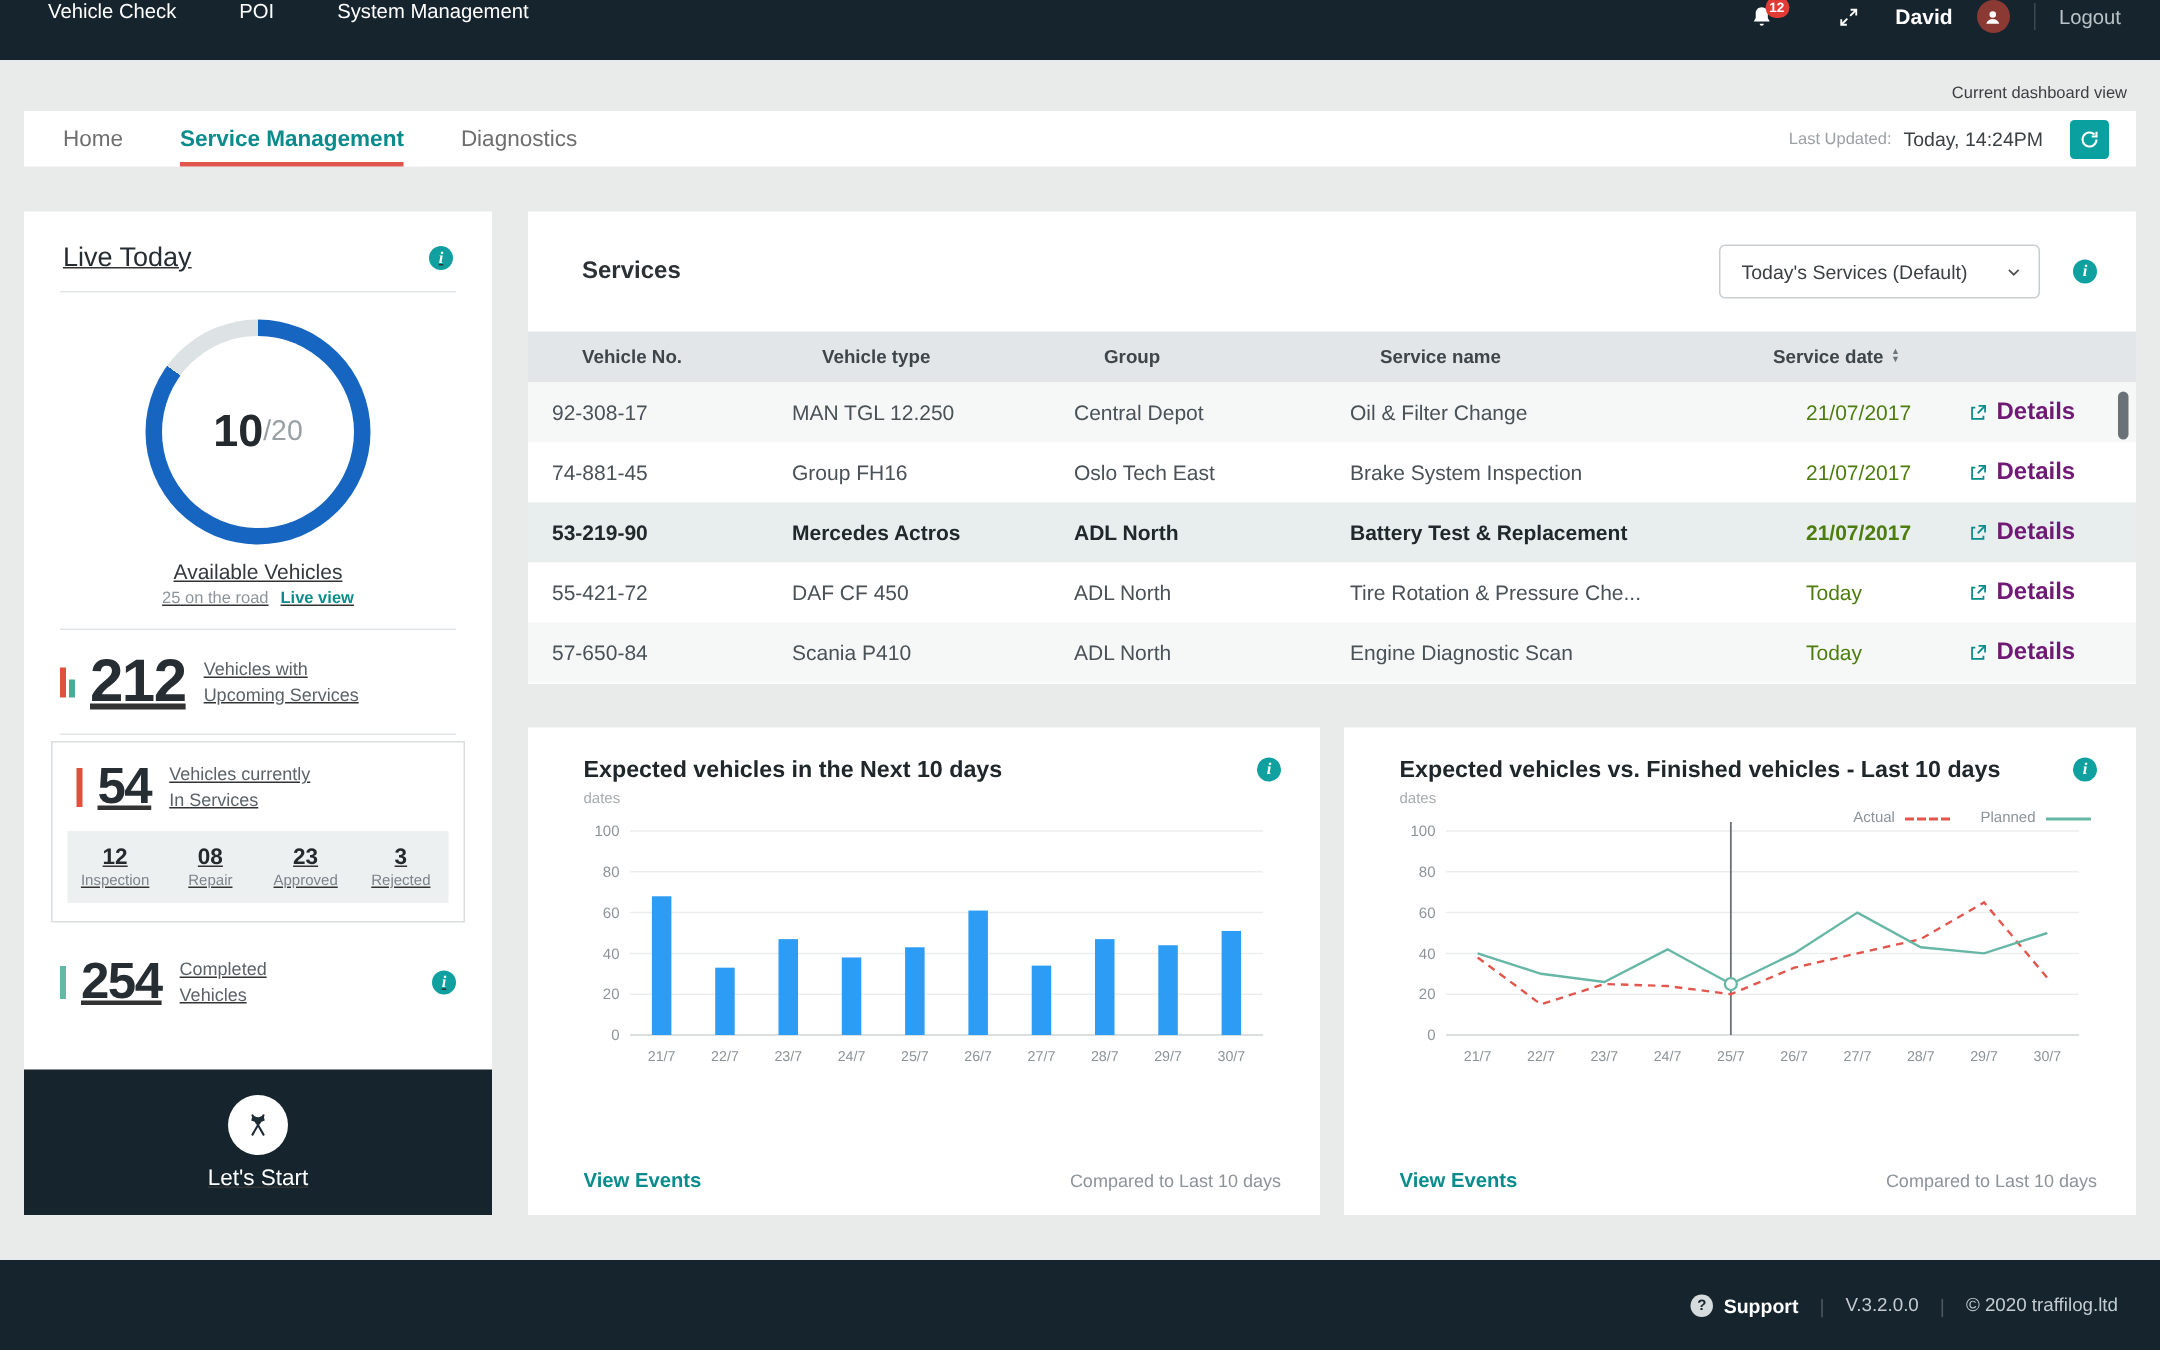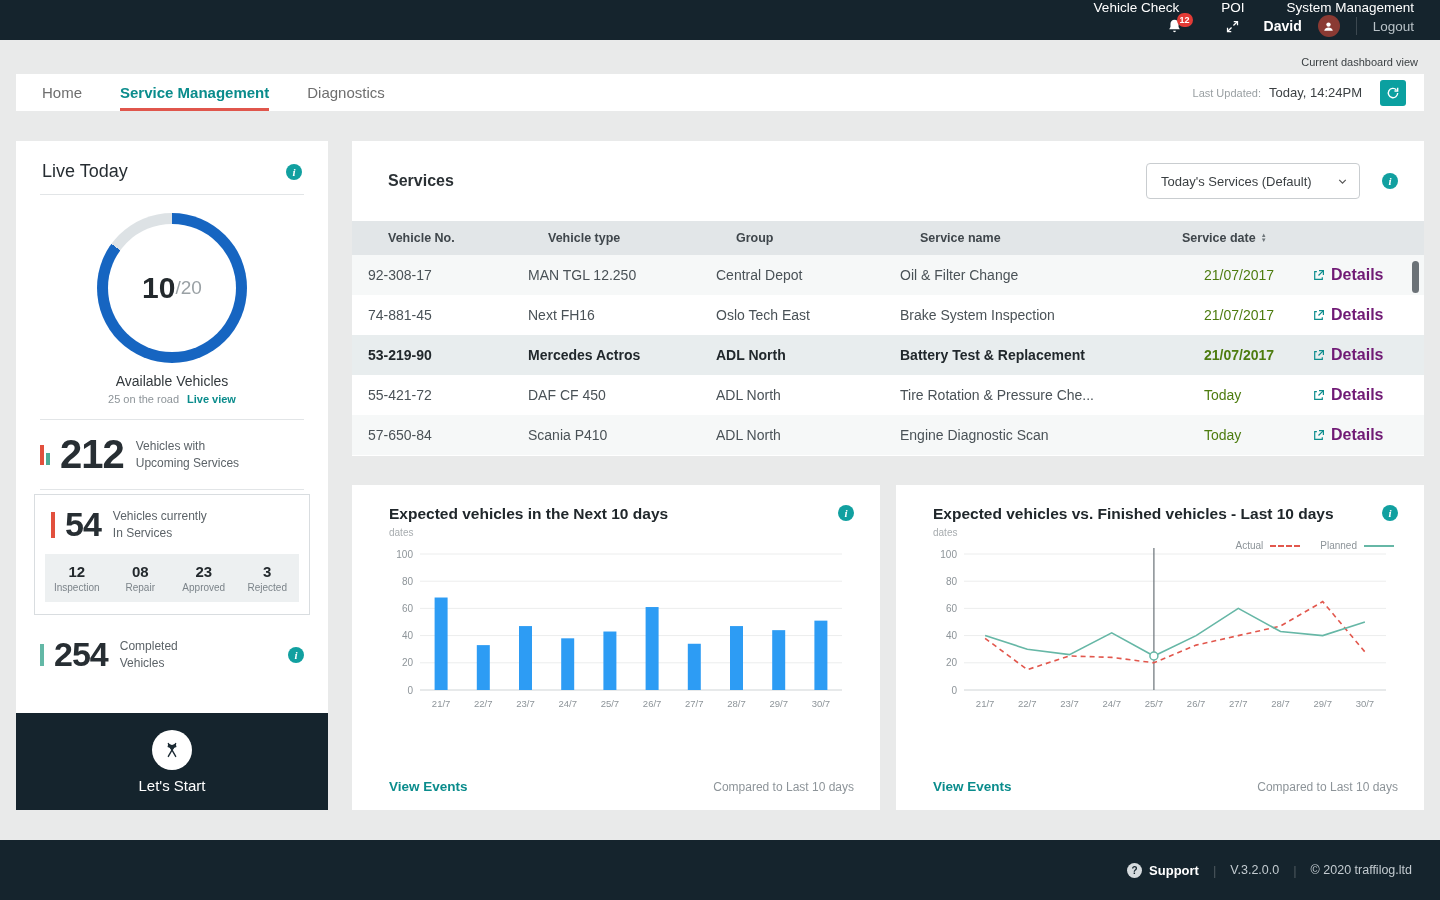--- a/index.html
+++ b/index.html
@@ -6,21 +6,21 @@
   html,body { width:1440px; height:900px; }
   body {
     font-family:"Liberation Sans", sans-serif;
     background:#e9eaea;
     position:relative;
     overflow:hidden;
     color:#333;
   }
 
   
-  .topbar { height:40px; background:#15242d; display:flex; align-items:flex-end; padding:0 26px 0 32px;flex-direction:column; }
+  .topbar { height:40px; background:#15242d; display:flex; align-items:flex-start; padding:0 26px 0 32px; }
   .nav-left { display:flex; gap:42px; }
   .nav-item { color:#fff; font-size:13.5px; cursor:pointer; }
   .nav-right { margin-left:auto; display:flex; align-items:center; gap:16px; }
   .bell-wrap { position:relative; cursor:pointer; }
   .badge { position:absolute; top:-5px; right:-10px; background:#e23b36; color:#fff; font-size:9px; font-weight:700;
            min-width:16px; height:14px; border-radius:8px; display:flex; align-items:center; justify-content:center; padding:0 3px; }
   .user-name { color:#fff; font-size:14px; font-weight:700; }
   .avatar { width:22px; height:22px; background:#8a3a33; border-radius:50%; display:flex; align-items:center; justify-content:center; }
   .nav-sep { width:1px; height:18px; background:#3c4850; }
   .logout { color:#b9c2c7; font-size:13.5px; cursor:pointer; }
@@ -40,21 +40,21 @@
                  align-items:center; justify-content:center; margin-left:10px; cursor:pointer; }
   .fleet-select { width:162px; height:37px; background:#fff; border:1px solid #c9cdd0; border-radius:3px;
                   display:flex; align-items:center; padding:0 10px 0 12px; font-size:13px; color:#333; cursor:pointer; }
   .fleet-select .chev { margin-left:auto; }
 
   
   .content { display:flex; gap:24px; margin-top:30px; }
   .main-col { flex:1; display:flex; flex-direction:column; }
 
   
-  .sidebar { width:312px; height:669px; background:#fff; display:flex; flex-direction:column; }
+  .sidebar { width:312px; height:669px; background:#fff; display:flex; flex-direction:column;text-decoration:underline; }
   .sb-head { display:flex; align-items:center; padding:20px 26px 12px; }
   .sb-title { font-size:18px; color:#262d32; }
   .sb-head .info { margin-left:auto; }
   .s-divider { border-top:1px solid #e2e5e7; margin:0 24px; }
   .donut-wrap { text-align:center; }
   .donut { width:150px; height:150px; border-radius:50%;
            background:conic-gradient(#1665c1 0 306deg, #dde2e5 306deg 360deg);
            position:relative; margin:18px auto 0; }
   .donut::after { content:""; position:absolute; inset:11px; background:#fff; border-radius:50%; }
   .donut-text { position:absolute; inset:0; display:flex; align-items:center; justify-content:center; z-index:1; }
@@ -328,21 +328,21 @@
       <svg width="13" height="13" viewBox="0 0 24 24" fill="none" stroke="#0a8c8c" stroke-width="2.2">
         <path d="M9 5H5v14h14v-4"></path>
                   <path d="M13 3h8v8"></path>
                   <path d="M21 3l-9 9"></path>
       </svg>
       <span>Details</span>
     </div>
   </div>
             <div class="tbl-grid t-row">
     <div class="td">74-881-45</div>
-    <div class="td">Next FH16</div>
+    <div class="td">Group FH16</div>
     <div class="td">Oslo Tech East</div>
     <div class="td">Brake System Inspection</div>
     <div class="td date">21/07/2017</div>
     <div class="td details">
       <svg width="13" height="13" viewBox="0 0 24 24" fill="none" stroke="#0a8c8c" stroke-width="2.2">
         <path d="M9 5H5v14h14v-4"></path>
                   <path d="M13 3h8v8"></path>
                   <path d="M21 3l-9 9"></path>
       </svg>
       <span>Details</span>

